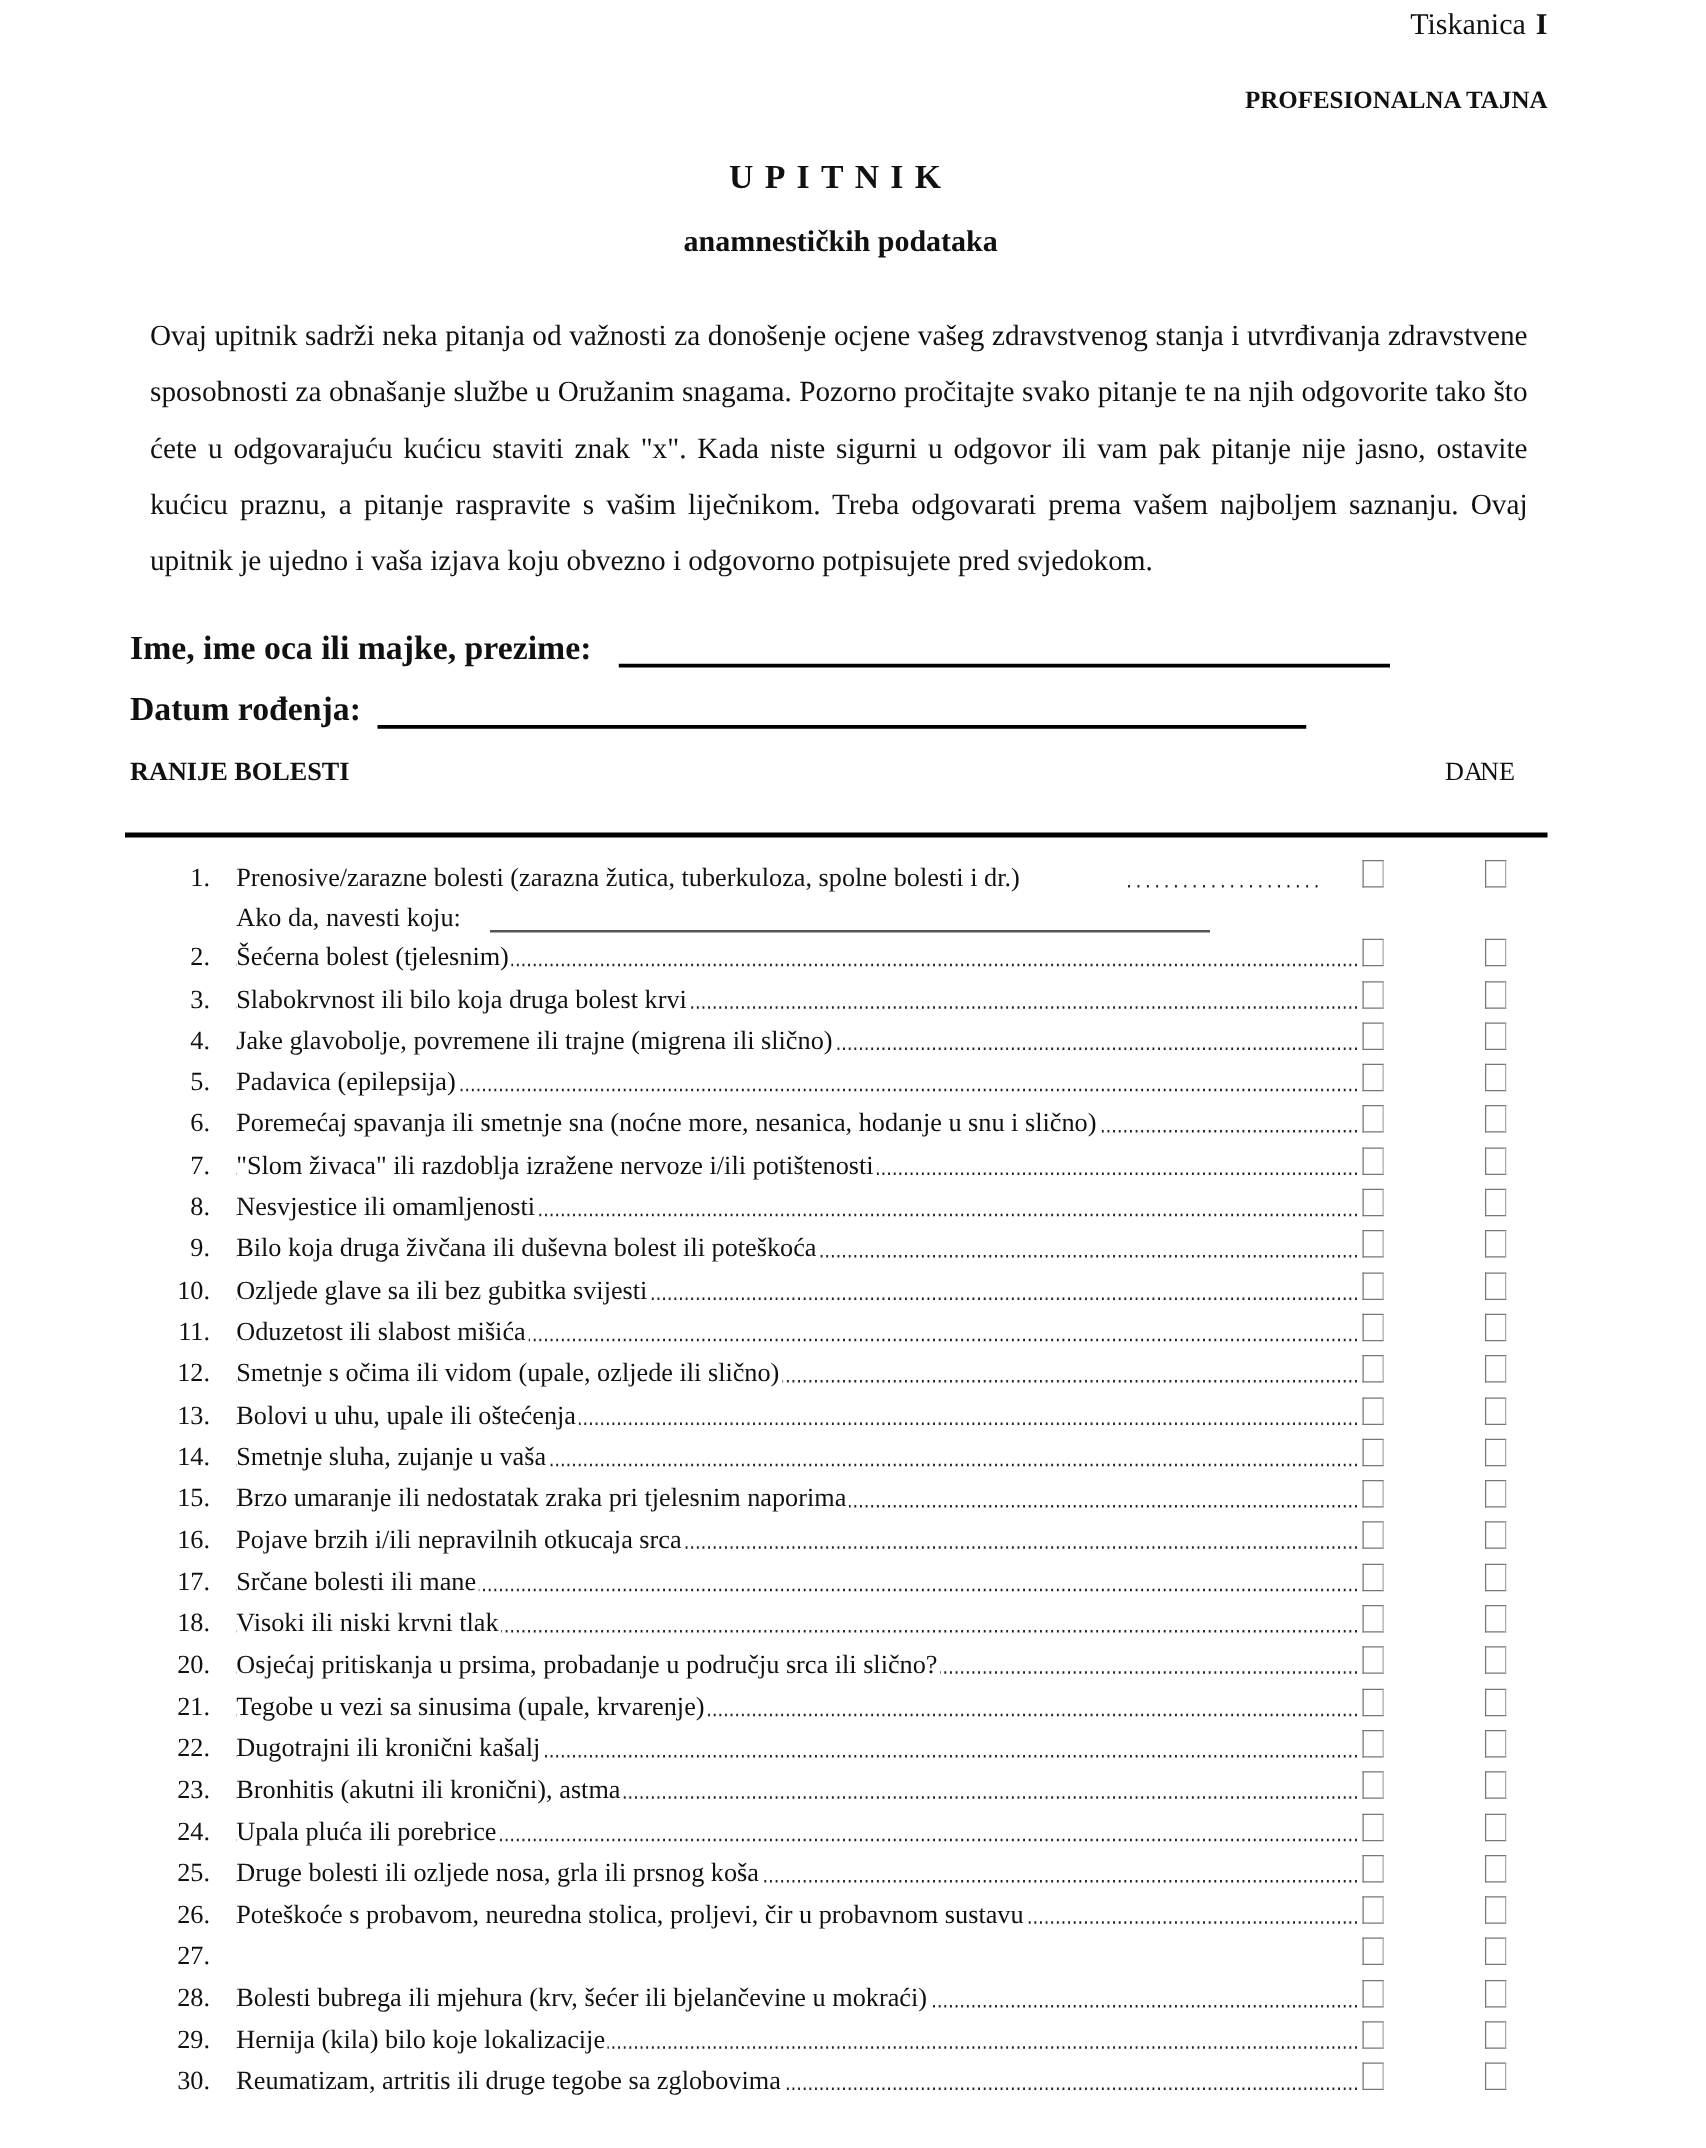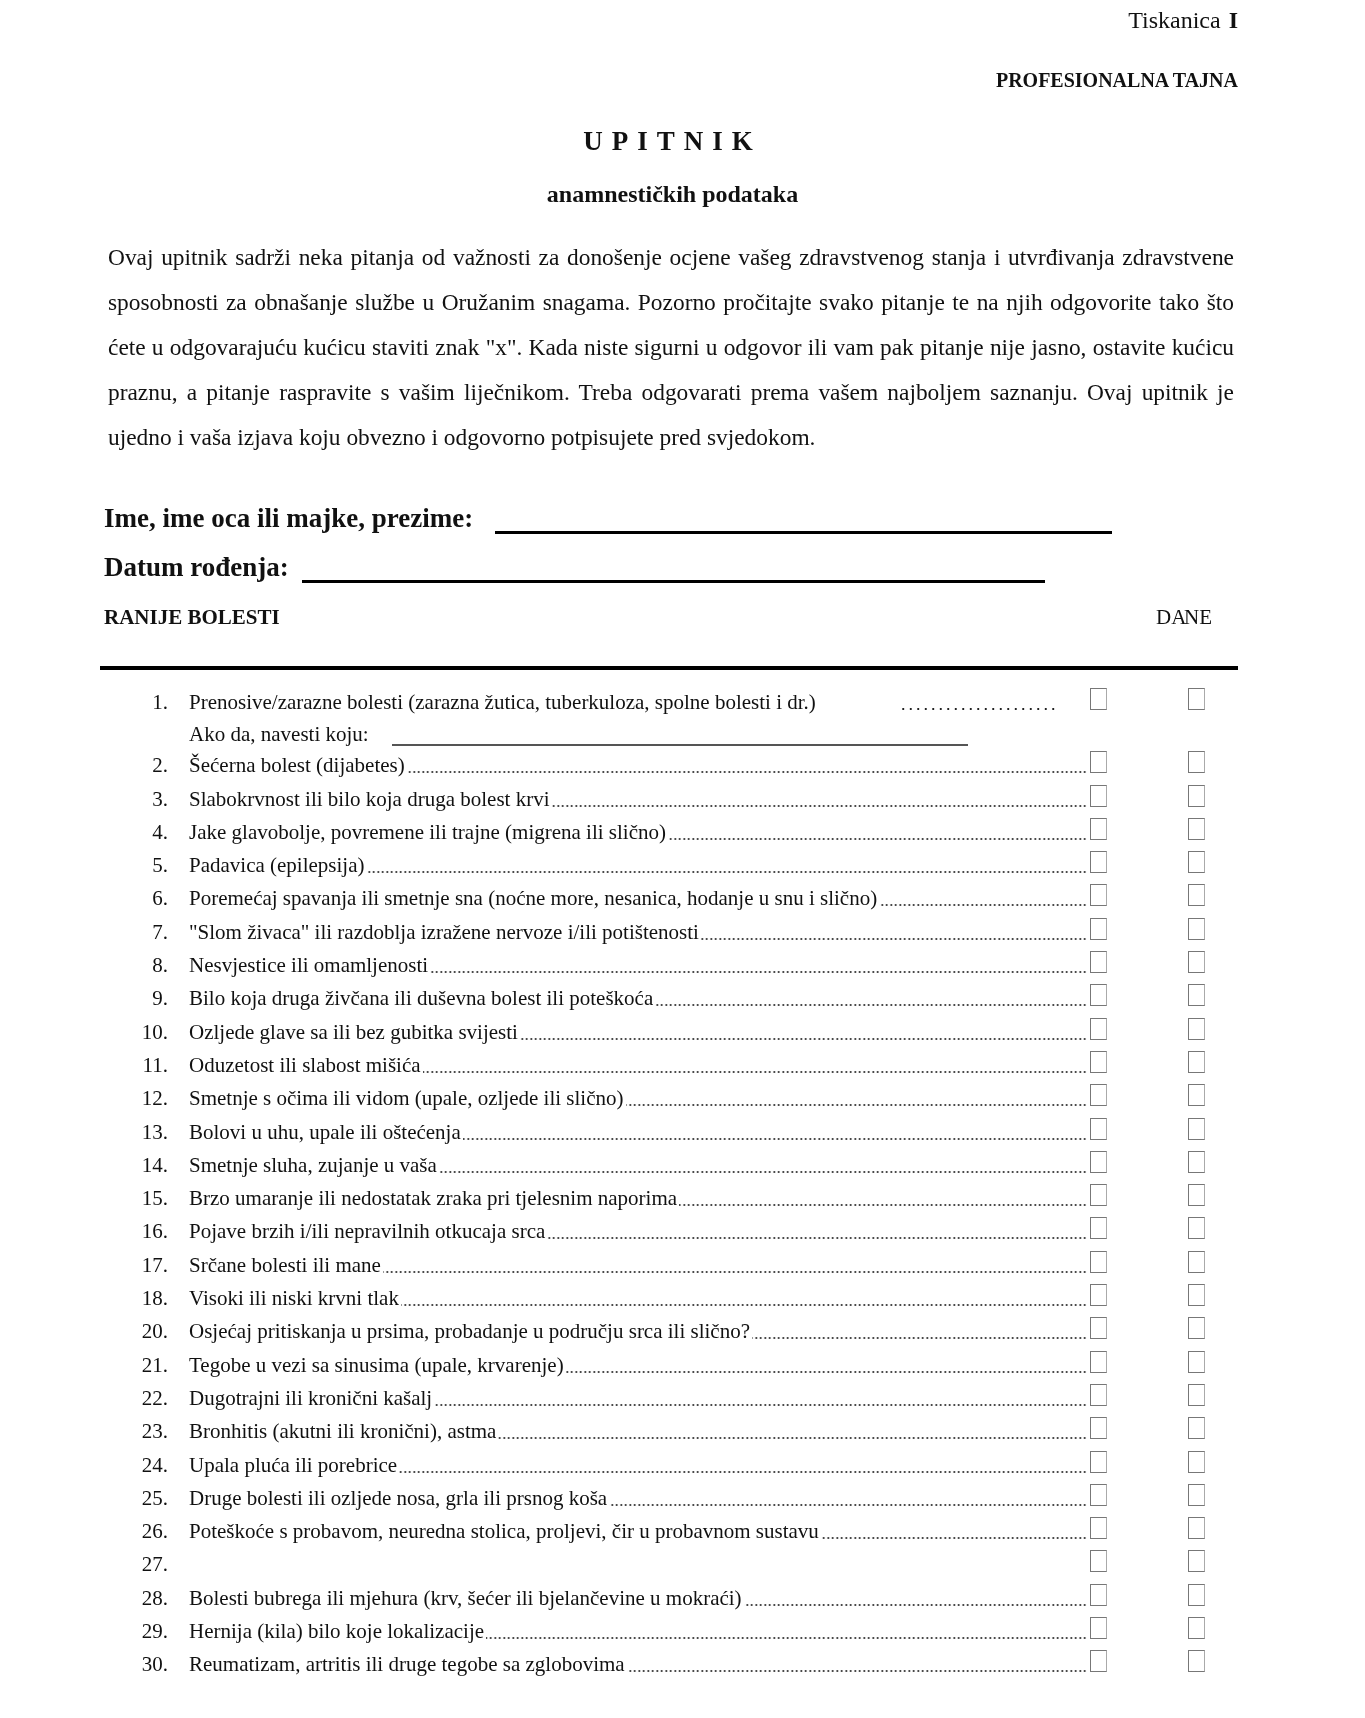--- a/index.html
+++ b/index.html
@@ -56,21 +56,21 @@
       line-height: 32px;
     }
     .intro {
       left: 104px;
       width: 1134px;
       top: 231px;
       font-size: 23.4px;
       line-height: 45px;
       text-align: justify;
     }
-    .intro p { margin: 4px; }
+    .intro p { margin: 16px; }
 
     .field-row {
       left: 104px;
       font-size: 27px;
       font-weight: bold;
       line-height: 36px;
       white-space: nowrap;
     }
     .field-line {
       position: absolute;
@@ -222,21 +222,21 @@
     <span class="cb ne"></span>
   </div>
 
   <div class="sub-row">
     <span class="sub-label">Ako da, navesti koju:</span>
     <span class="sub-line"></span>
   </div>
 
   <div class="q-row">
     <span class="q-num">2.</span>
-    <div class="q-text"><span class="label">Šećerna bolest (dijabetes)</span><span class="dots"></span></div>
+    <div class="q-text"><span class="label">Šećerna bolest (tjelesnim)</span><span class="dots"></span></div>
     <span class="cb da"></span>
     <span class="cb ne"></span>
   </div>
 
   <div class="q-row">
     <span class="q-num">3.</span>
     <div class="q-text"><span class="label">Slabokrvnost ili bilo koja druga bolest krvi</span><span class="dots"></span></div>
     <span class="cb da"></span>
     <span class="cb ne"></span>
   </div>

